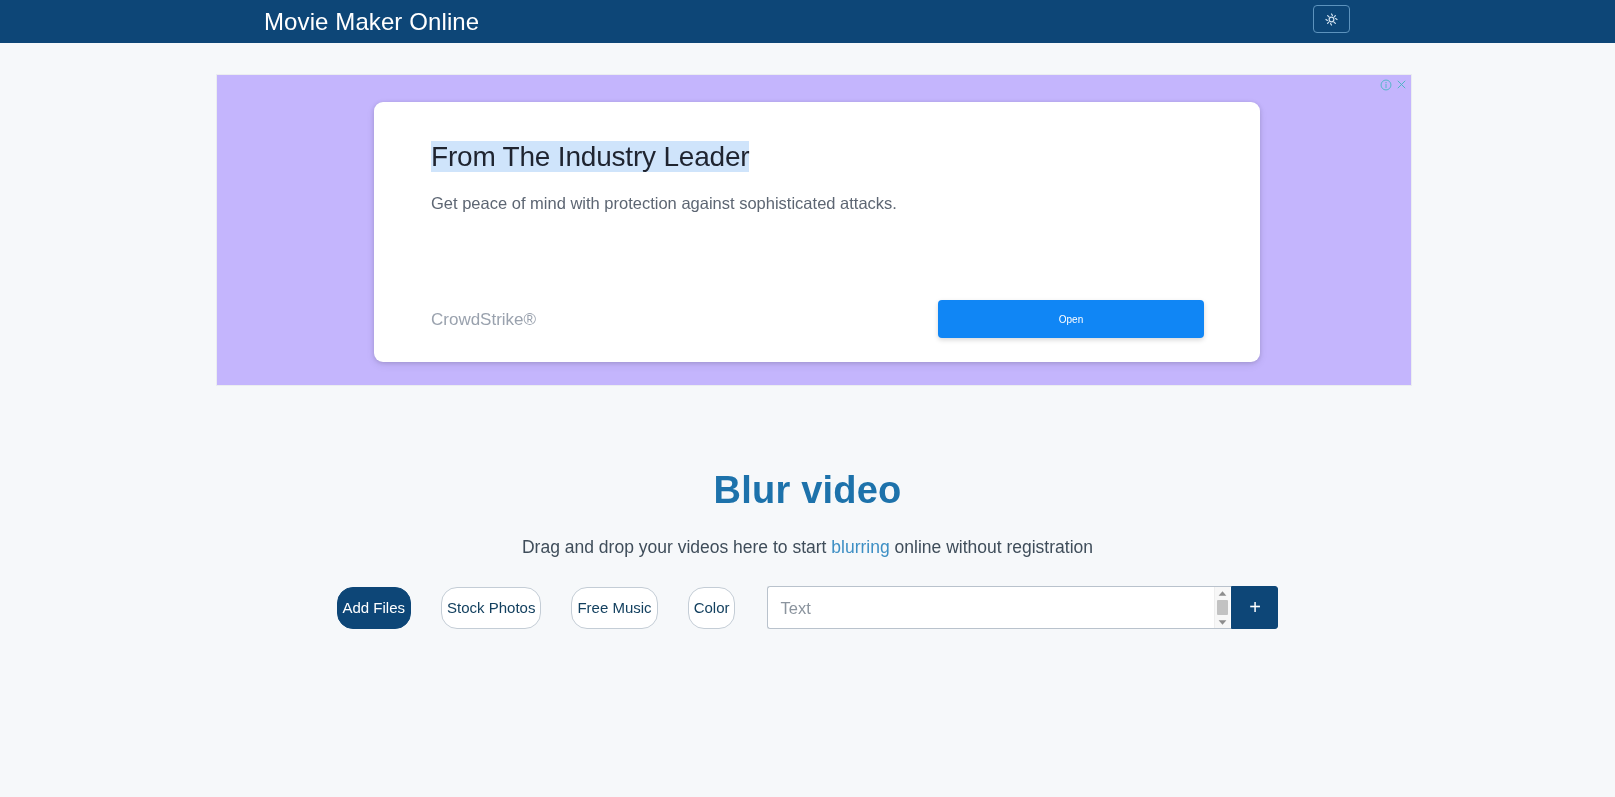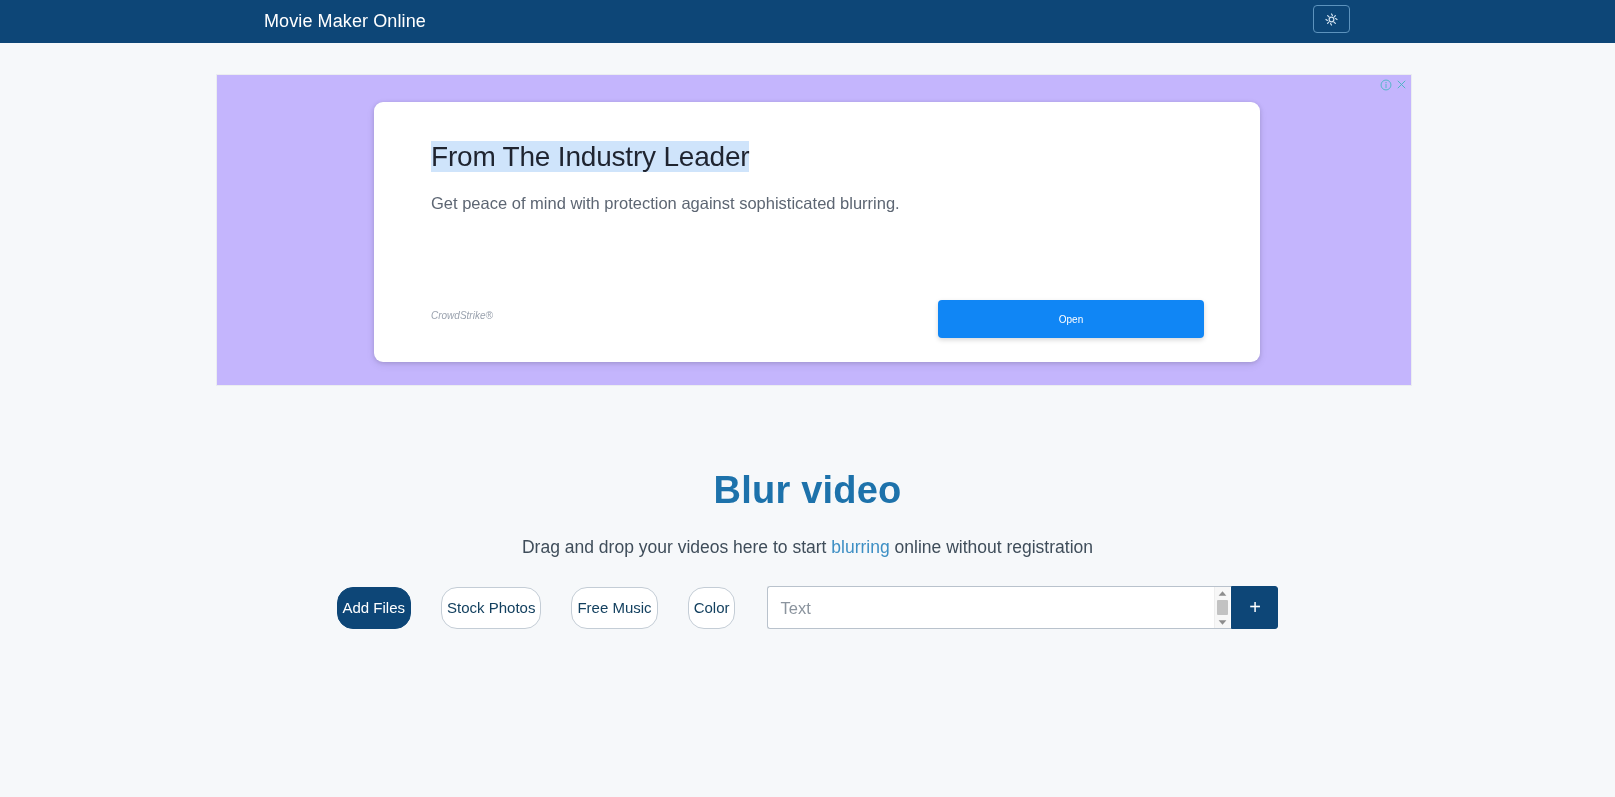--- a/index.html
+++ b/index.html
@@ -25,21 +25,21 @@
   }
   .nav-inner {
     display: flex;
     align-items: center;
     width: 100%;
     padding-left: 264px;
     box-sizing: border-box;
   }
   .brand {
     color: #ffffff;
-    font-size: 18px;
+    font-size: 24px;
     font-weight: 400;
     letter-spacing: 0.1px;
     white-space: nowrap;
     margin-right: 22px;
   }
   .nav-links {
     display: flex;
     align-items: center;
     gap: 16px;
   }
@@ -128,24 +128,23 @@
     top: 92px;
     font-size: 16.5px;
     font-weight: 400;
     color: #5d6673;
     white-space: nowrap;
   }
   .ad-advertiser {
     position: absolute;
     left: 57px;
     top: 208px;
-    font-size: 10px;
+    font-size: 17px;
     color: #9aa2ae;
     white-space: nowrap;
-    font-style: italic;
   }
   .ad-cta {
     position: absolute;
     left: 564px;
     top: 198px;
     width: 266px;
     height: 38px;
     background: #1086f5;
     border-radius: 4px;
     border: none;
@@ -331,21 +330,21 @@
         <svg width="11" height="11" viewBox="0 0 16 16" fill="none" stroke="#4ab5c4" stroke-width="1.4" stroke-linecap="round">
           <line x1="3" y1="3" x2="13" y2="13"></line>
           <line x1="13" y1="3" x2="3" y2="13"></line>
         </svg>
       </span>
     </div>
   </div>
 
   <div class="ad-card">
     <div class="ad-headline"><span class="hl">From The Industry Leader</span></div>
-    <div class="ad-sub">Get peace of mind with protection against sophisticated blurring.</div>
+    <div class="ad-sub">Get peace of mind with protection against sophisticated attacks.</div>
     <div class="ad-advertiser">CrowdStrike®</div>
     <button class="ad-cta">Open</button>
   </div>
 </div>
 
 <div class="hero">
   <h1 class="hero-title">Blur video</h1>
   <p class="hero-sub"><span>Drag and drop your videos here to start </span><a>blurring</a><span> online without registration</span></p>
 
   <div class="action-row">

